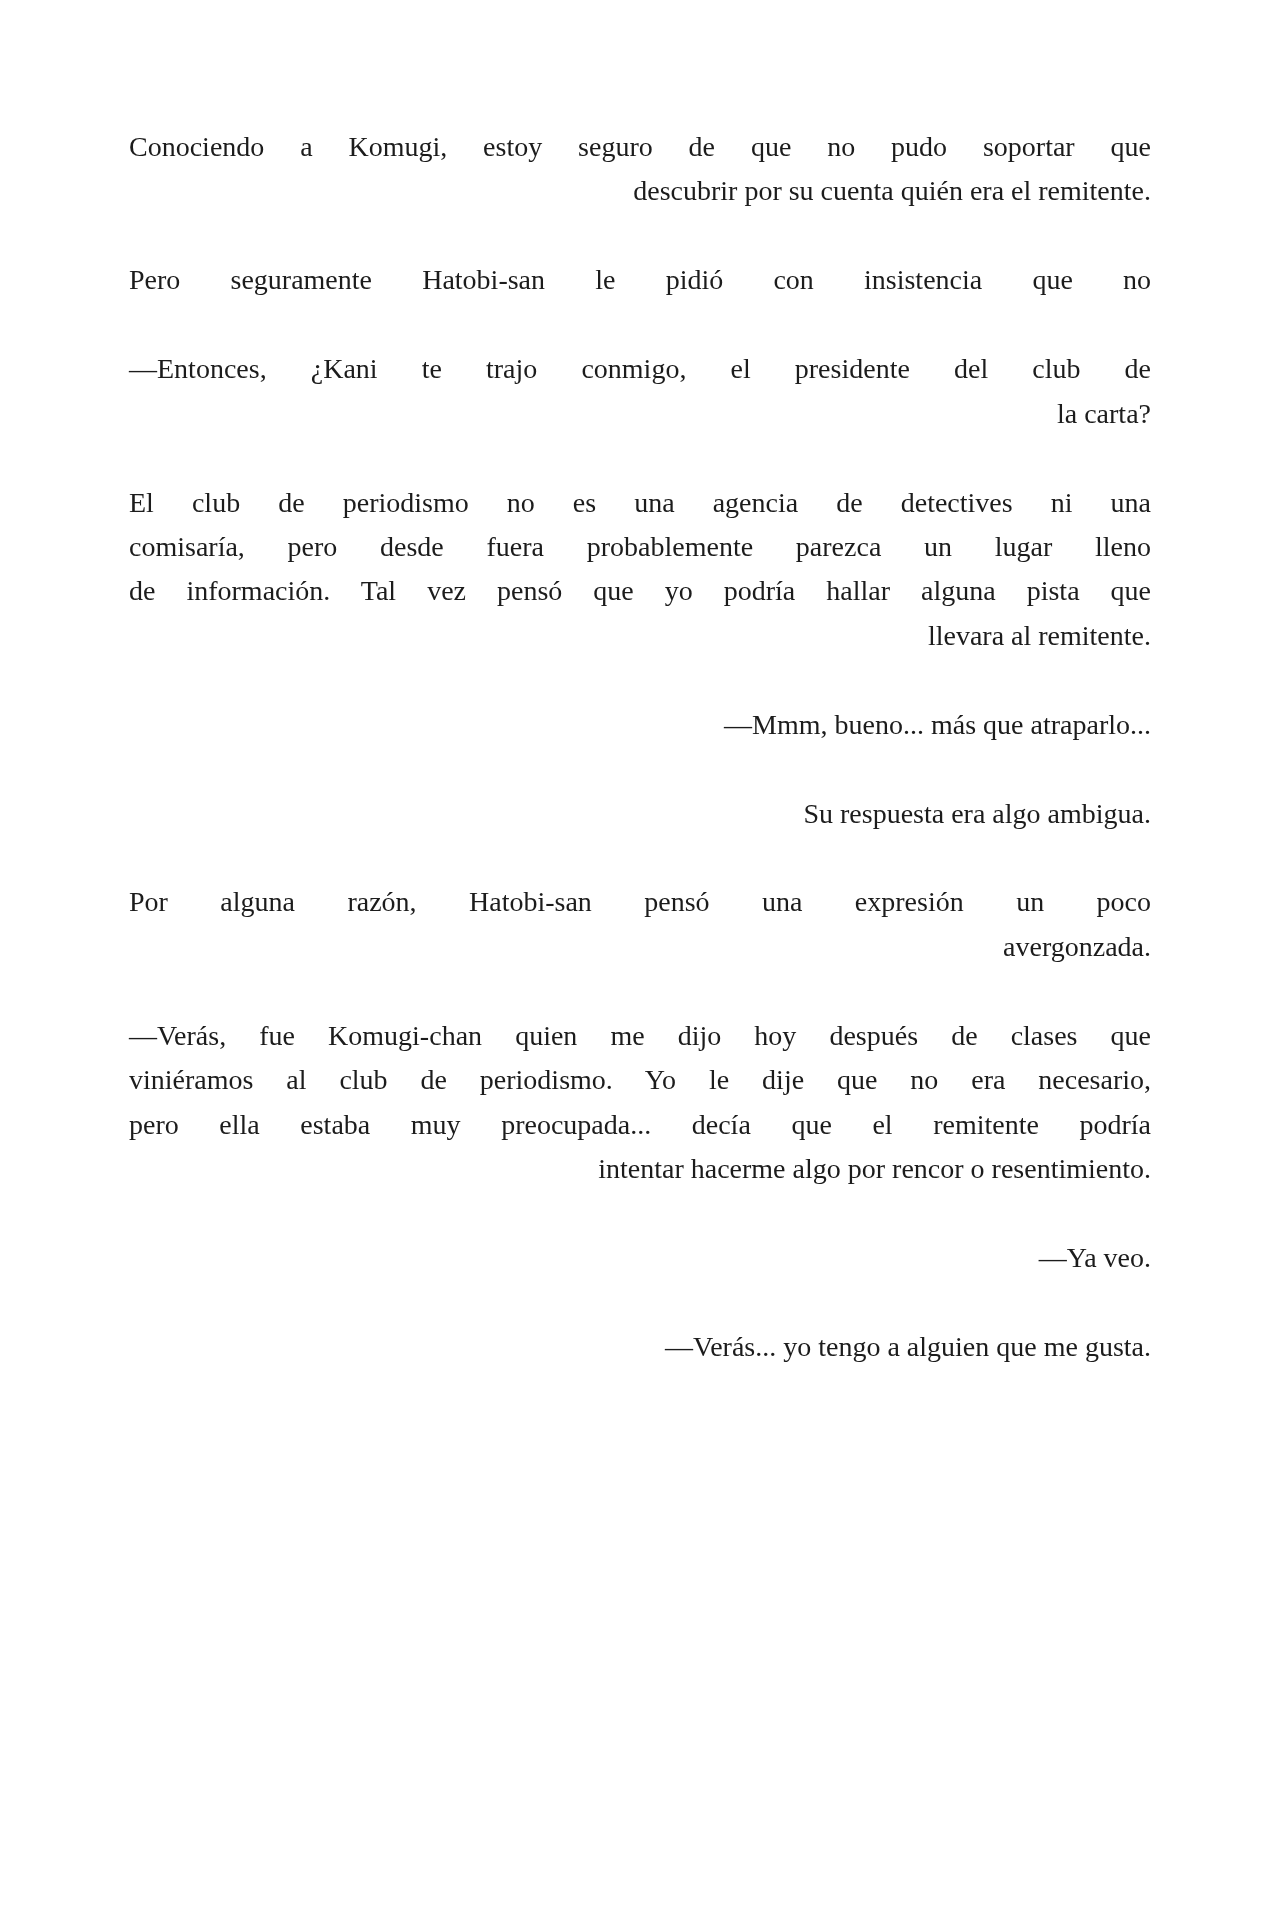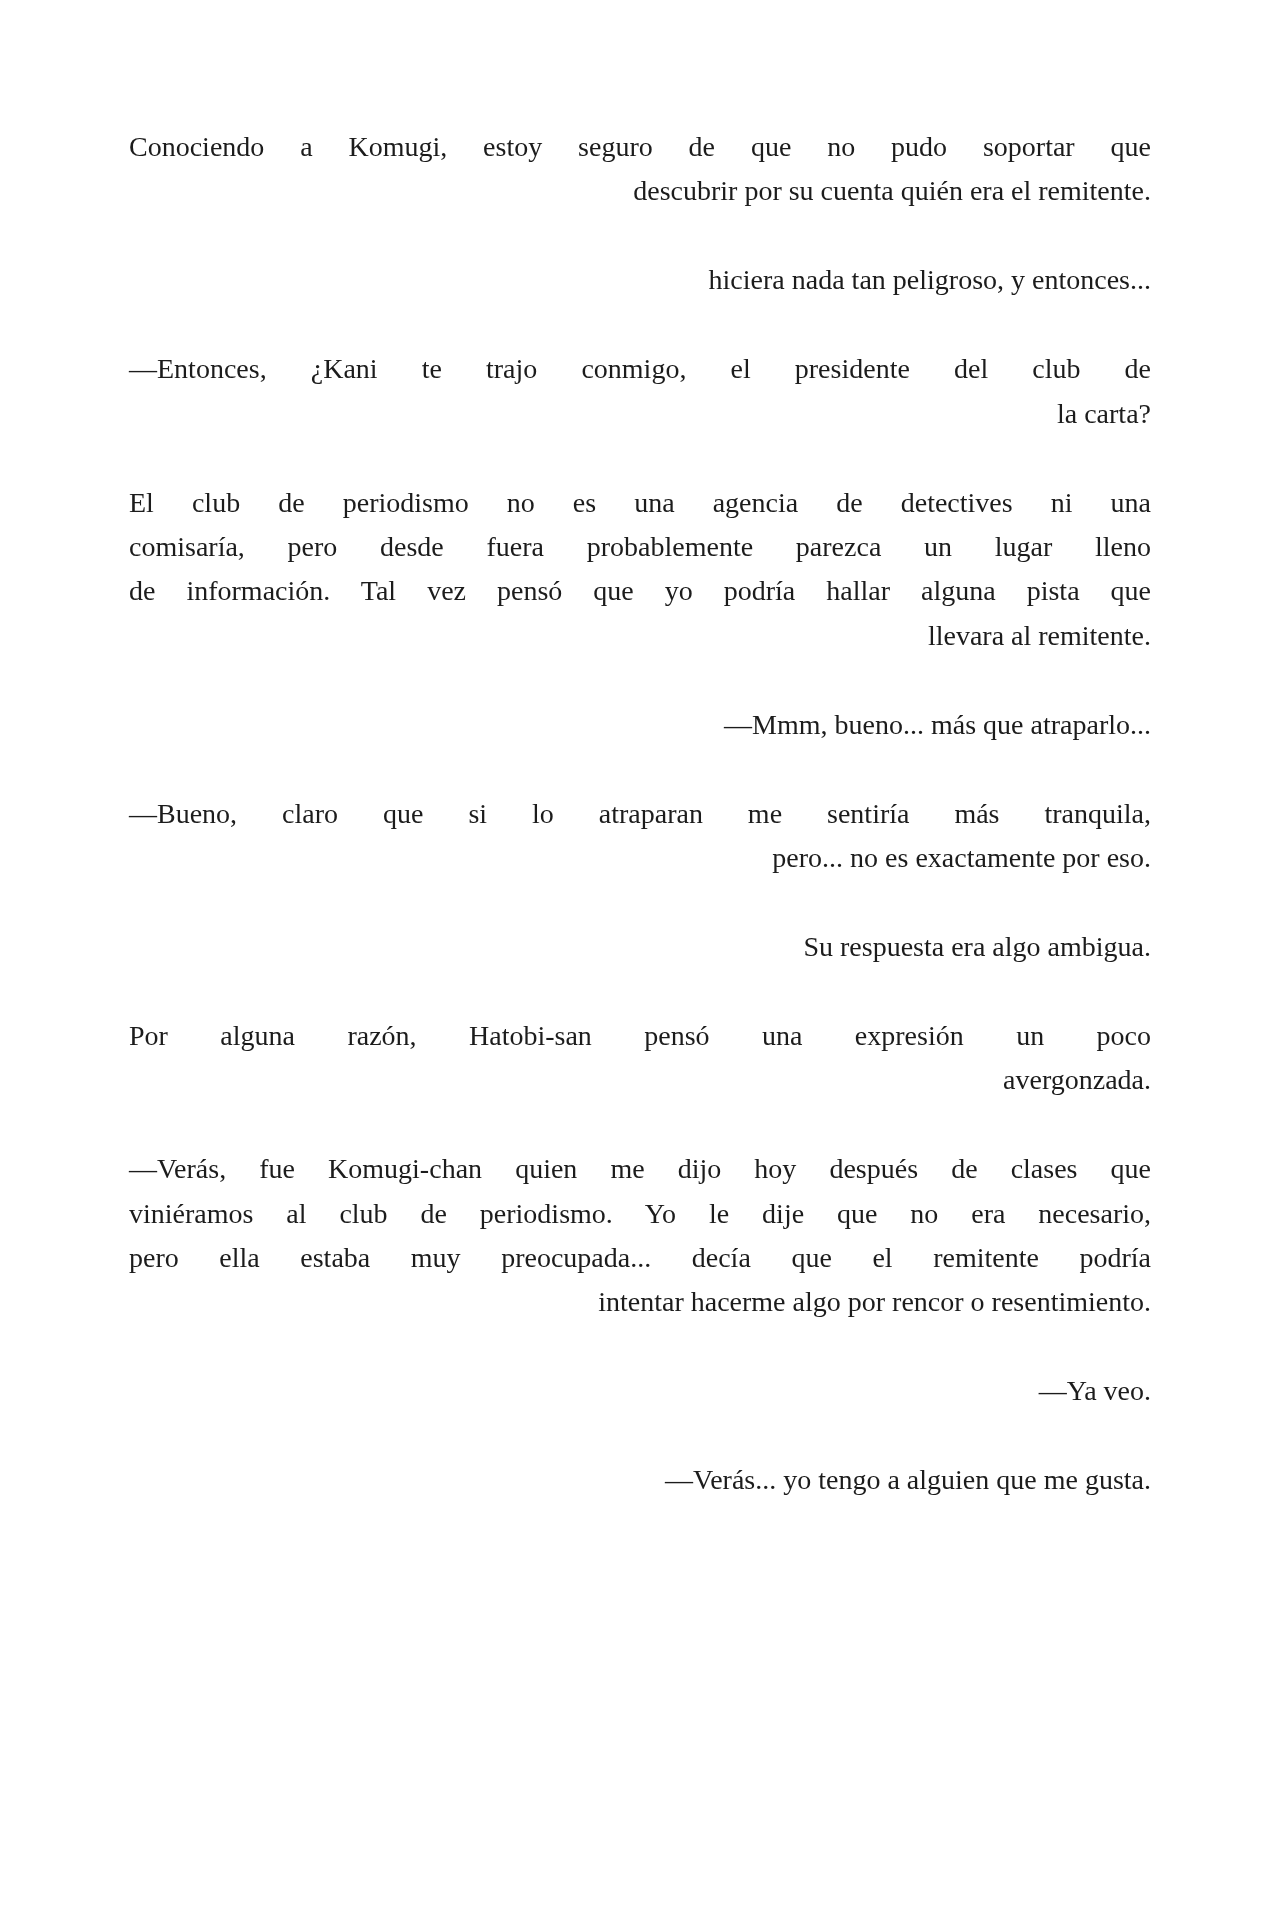--- a/index.html
+++ b/index.html
@@ -44,44 +44,40 @@
 <body>
 
 <div class="page">
 
   <p class="para">
     <span class="line j">Conociendo a Komugi, estoy seguro de que no pudo soportar que</span>
     <span class="line last">descubrir por su cuenta quién era el remitente.</span>
   </p>
 
   <p class="para">
-    <span class="line last">hiciera nada tan peligroso, y entonces...</span>
+    <span class="line j">Pero seguramente Hatobi-san le pidió con insistencia que no</span>
   </p>
 
   <p class="para">
     <span class="line j">—Entonces, ¿Kani te trajo conmigo, el presidente del club de</span>
     <span class="line last">la carta?</span>
   </p>
 
   <p class="para">
     <span class="line j">El club de periodismo no es una agencia de detectives ni una</span>
     <span class="line j">comisaría, pero desde fuera probablemente parezca un lugar lleno</span>
     <span class="line j">de información. Tal vez pensó que yo podría hallar alguna pista que</span>
     <span class="line last">llevara al remitente.</span>
   </p>
 
   <p class="para">
     <span class="line last">—Mmm, bueno... más que atraparlo...</span>
   </p>
 
 
-  <p class="para">
-    <span class="line j">—Bueno, claro que si lo atraparan me sentiría más tranquila,</span>
-    <span class="line last">pero... no es exactamente por eso.</span>
-  </p>
 
   <p class="para">
     <span class="line last">Su respuesta era algo ambigua.</span>
   </p>
 
   <p class="para">
     <span class="line j">Por alguna razón, Hatobi-san pensó una expresión un poco</span>
     <span class="line last">avergonzada.</span>
   </p>
 

